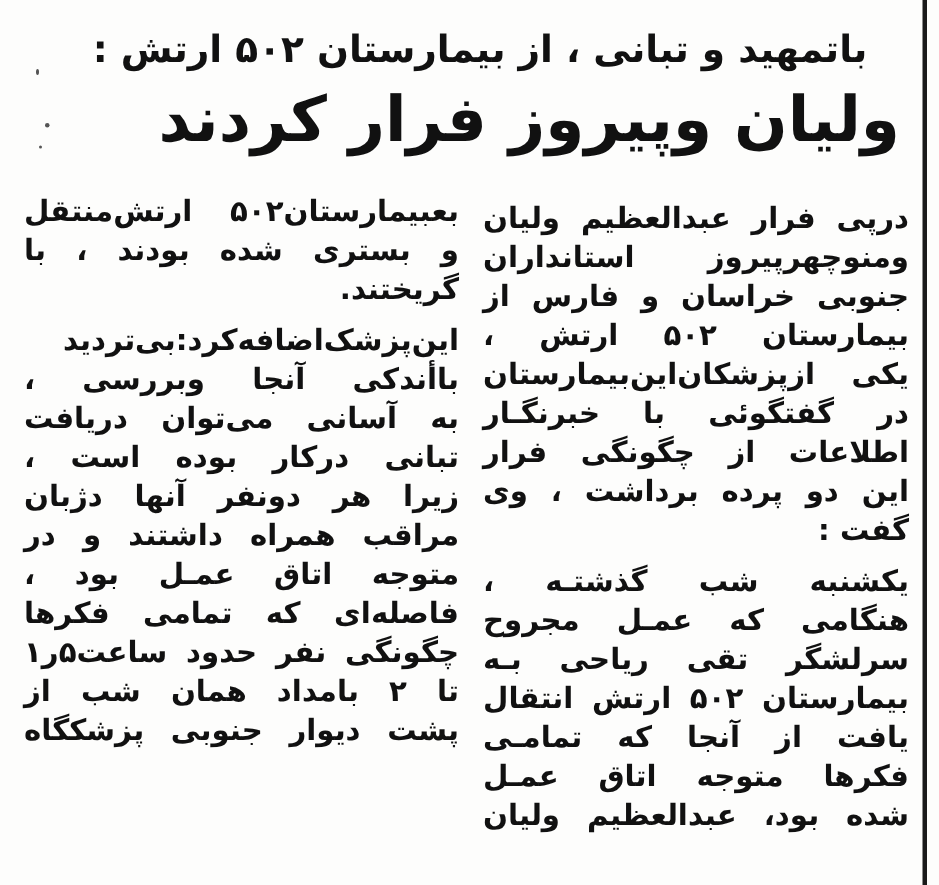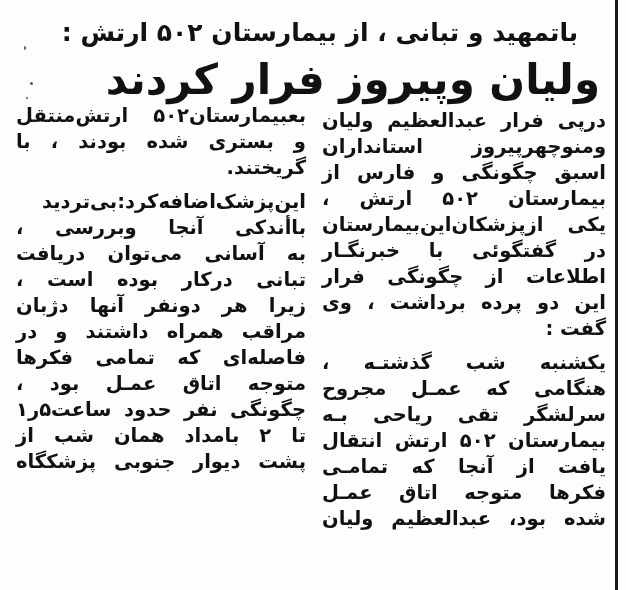--- a/index.html
+++ b/index.html
@@ -52,20 +52,21 @@
     font-weight: bold;
     font-size: 42px;
     line-height: 56px;
     white-space: nowrap;
   }
   .column {
     position: absolute;
     direction: rtl;
     font-weight: bold;
     font-size: 19.5px;
+    margin-top: 25px;
   }
   .column .line {
     display: block;
     height: 26px;
     line-height: 26px;
     white-space: nowrap;
     text-align: justify;
     text-align-last: justify;
   }
   .column .line.short {
@@ -94,21 +95,21 @@
 <body>
 
 <div class="page">
 
   <div class="subtitle">باتمهید و تبانی ، از بیمارستان ۵۰۲ ارتش :</div>
   <div class="headline">ولیان وپیروز فرار کردند</div>
 
   <div class="column col-right">
     <span class="line">درپی فرار عبدالعظیم ولیان</span>
     <span class="line">ومنوچهرپیروز استانداران</span>
-    <span class="line">اسبق چگونگی و فارس از</span>
+    <span class="line">جنوبی خراسان و فارس از</span>
     <span class="line">بیمارستان ۵۰۲ ارتش ،</span>
     <span class="line">یکی ازپزشکان‌این‌بیمارستان</span>
     <span class="line">در گفتگوئی با خبرنگـار</span>
     <span class="line">اطلاعات از چگونگی فرار</span>
     <span class="line">این دو پرده برداشت ، وی</span>
     <span class="line short">گفت :</span>
     <div class="gap"></div>
     <span class="line">یکشنبه شب گذشتـه ،</span>
     <span class="line">هنگامی که عمـل مجروح</span>
     <span class="line">سرلشگر تقی ریاحی بـه</span>
@@ -122,22 +123,22 @@
     <span class="line">بعبیمارستان۵۰۲ ارتش‌منتقل</span>
     <span class="line">و بستری شده بودند ، با</span>
     <span class="line short">گریختند.</span>
     <div class="gap"></div>
     <span class="line">این‌پزشک‌اضافه‌کرد:بی‌تردید</span>
     <span class="line">باأندکی آنجا وبررسی ،</span>
     <span class="line">به آسانی می‌توان دریافت</span>
     <span class="line">تبانی درکار بوده است ،</span>
     <span class="line">زیرا هر دونفر آنها دژبان</span>
     <span class="line">مراقب همراه داشتند و در</span>
+    <span class="line">متوجه اتاق عمـل بود ،</span>
     <span class="line">فاصله‌ای که تمامی فکرها</span>
-    <span class="line">متوجه اتاق عمـل بود ،</span>
     <span class="line">چگونگی نفر حدود ساعت۵ر۱</span>
     <span class="line">تا ۲ بامداد همان شب از</span>
     <span class="line">پشت دیوار جنوبی پزشکگاه</span>
   </div>
 
   <div class="border-right"></div>
 
   <div class="speck" style="left:24px;top:46px;width:2px;height:4px;"></div>
   <div class="speck" style="left:30px;top:82px;width:3px;height:3px;"></div>
   <div class="speck" style="left:26px;top:97px;width:2px;height:2px;"></div>

